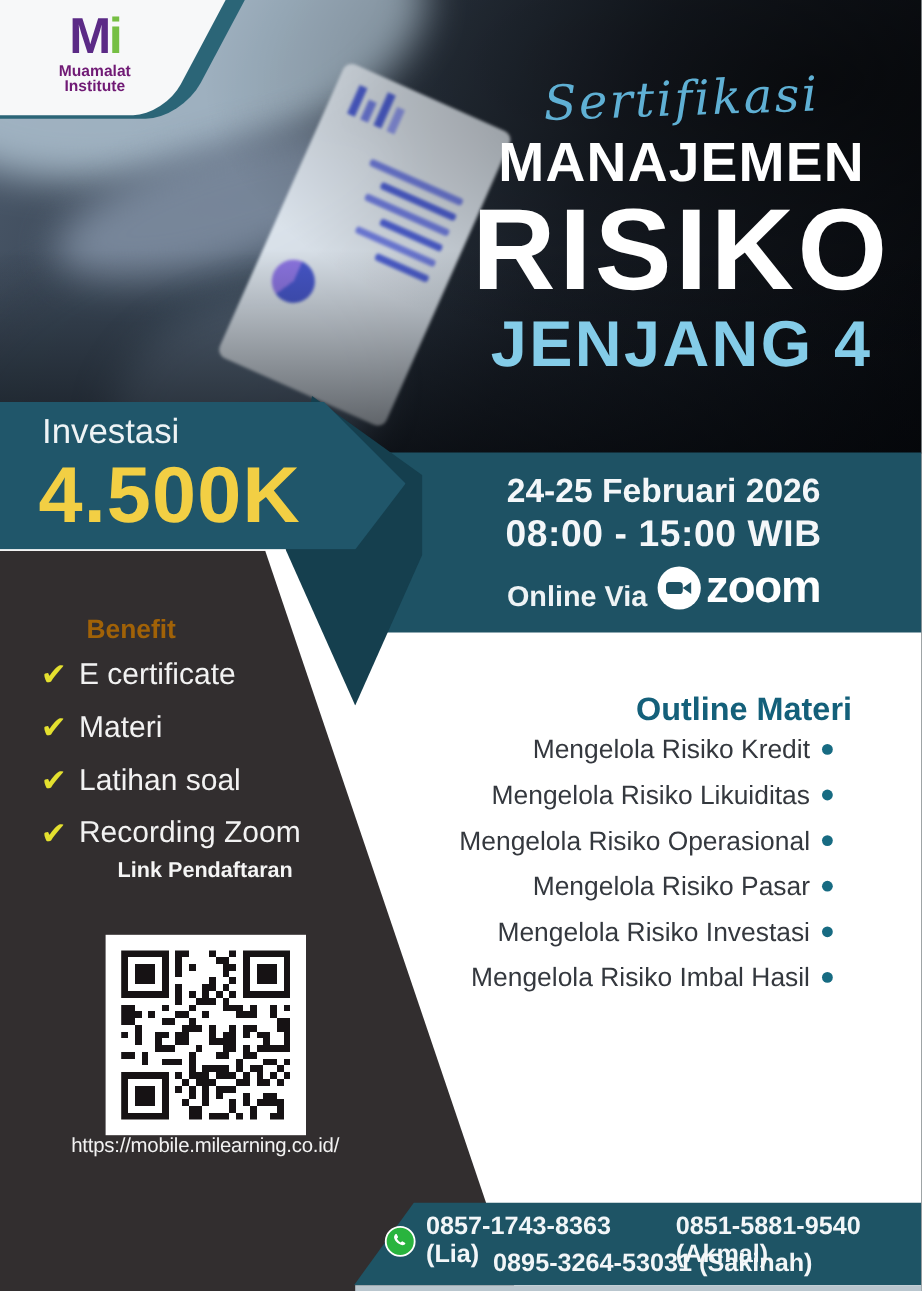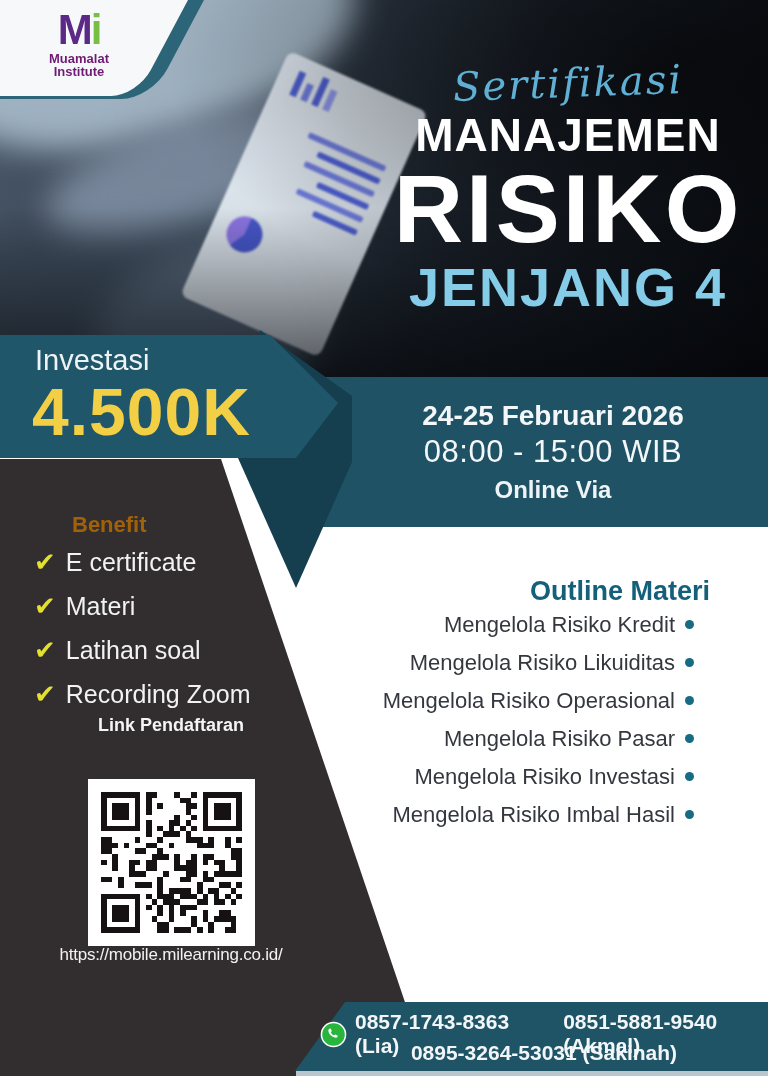--- a/index.html
+++ b/index.html
@@ -50,21 +50,21 @@
   .invest-fold{left:230px;top:328px;width:125px;height:262px;background:#153f4e;
     clip-path:polygon(30px 2px,122px 68px,122px 134px,66px 260px,8px 130px);}
   .invest-label{left:35px;top:344px;font-size:29px;color:#eef3f5;}
   .invest-value{left:32px;top:374px;font-size:66px;font-weight:700;color:#f2cf44;letter-spacing:1px;}
 
   
   .schedule{left:272px;top:377px;width:496px;height:150px;background:#1e5264;
     border-radius:16px 0 0 16px;display:flex;flex-direction:column;justify-content:center;
     align-items:center;padding-left:66px;gap:2px;}
   .sch-date{font-size:28px;font-weight:700;color:#f4f7f9;}
-  .sch-time{font-size:31px;font-weight:400;color:#f4f7f9;letter-spacing:.5px;}
+  .sch-time{font-size:31px;font-weight:700;color:#f4f7f9;letter-spacing:.5px;}
   .sch-online{display:flex;align-items:flex-end;gap:9px;margin-top:4px;}
   .sch-online-label{font-size:24px;font-weight:700;color:#eef3f5;}
   .zoom-logo{display:flex;align-items:center;gap:4px;}
   .zoom-cam{width:36px;height:36px;border-radius:50%;background:#ffffff;position:relative;}
   .zoom-cam .body{position:absolute;left:7px;top:13px;width:14px;height:10px;border-radius:3px;background:#1e5264;}
   .zoom-cam .lens{position:absolute;left:21px;top:13px;width:0;height:0;
     border-top:5px solid transparent;border-bottom:5px solid transparent;border-right:7px solid #1e5264;}
   .zoom-word{font-size:38px;font-weight:700;color:#ffffff;letter-spacing:-1px;}
 
   
@@ -139,20 +139,27 @@
     <div class="t-l1">MANAJEMEN</div>
     <div class="t-l2">RISIKO</div>
     <div class="t-l3">JENJANG 4</div>
   </div>
 
   <div class="abs schedule">
     <div class="sch-date">24-25 Februari 2026</div>
     <div class="sch-time">08:00 - 15:00 WIB</div>
     <div class="sch-online">
       <span class="sch-online-label">Online Via</span>
+      <span class="zoom-logo">
+        <span class="zoom-cam">
+            <span class="body"></span>
+            <span class="lens"></span>
+          </span>
+        <span class="zoom-word">zoom</span>
+      </span>
     </div>
   </div>
 
   <div class="abs gray-panel"></div>
 
   <div class="abs invest-fold"></div>
   <div class="abs invest-band"></div>
   <div class="abs invest-label">Investasi</div>
   <div class="abs invest-value">4.500K</div>
 

